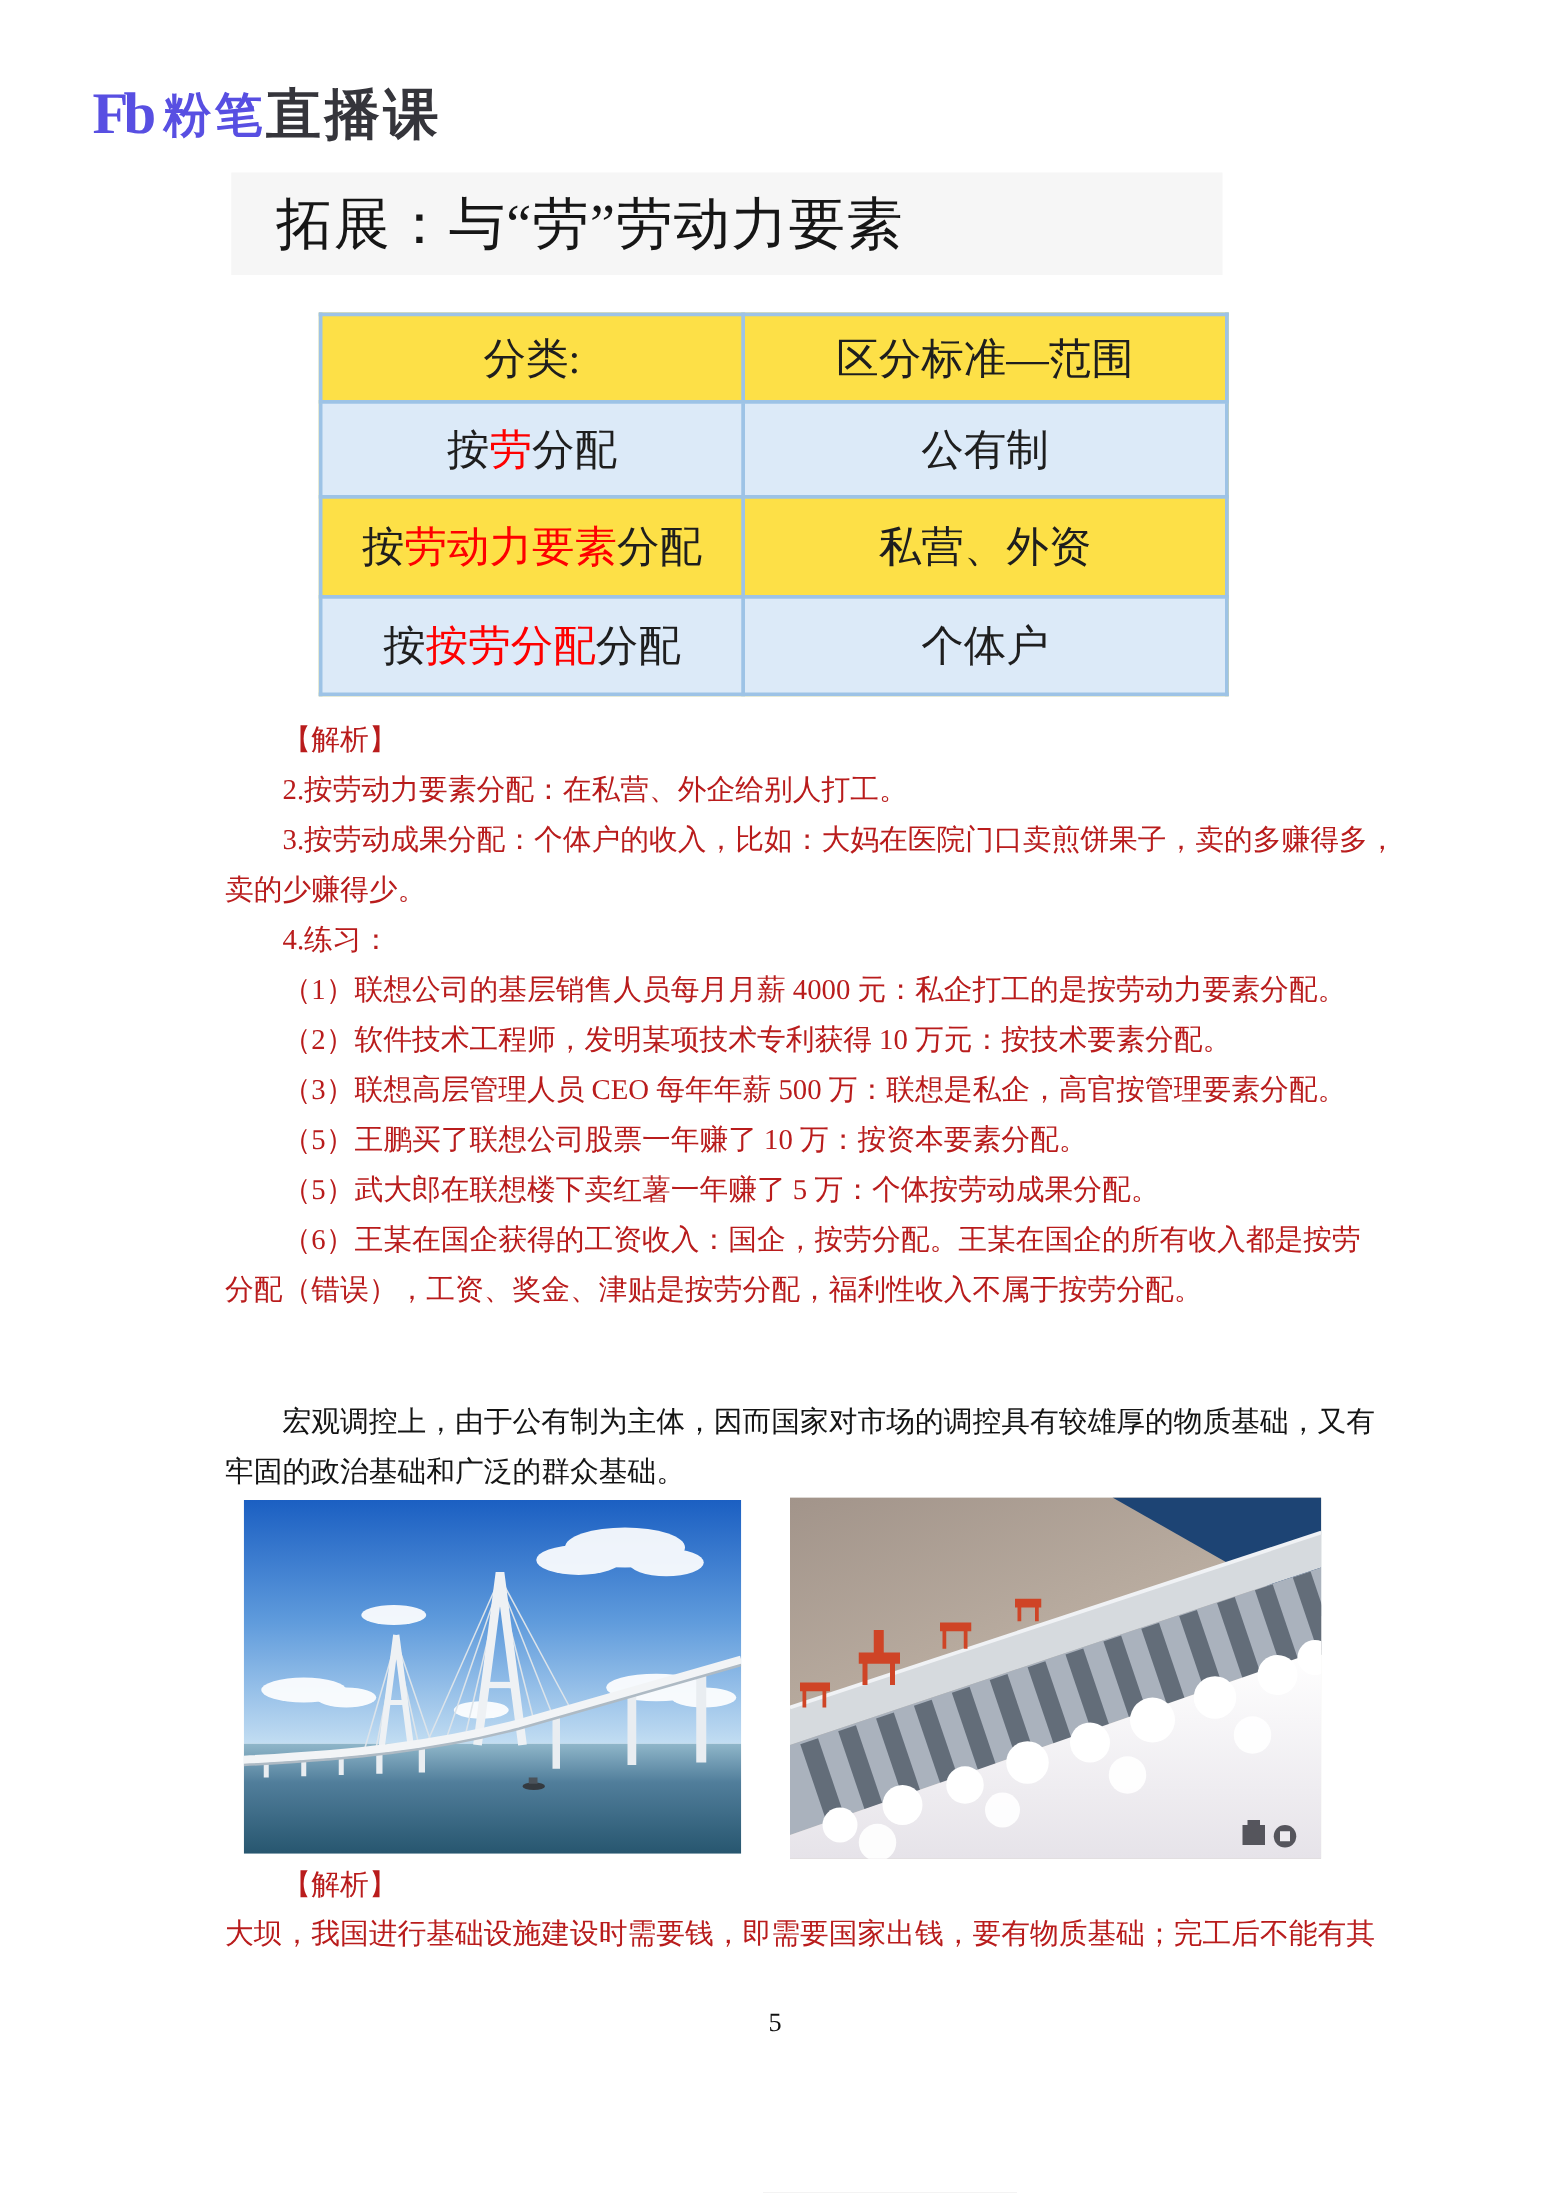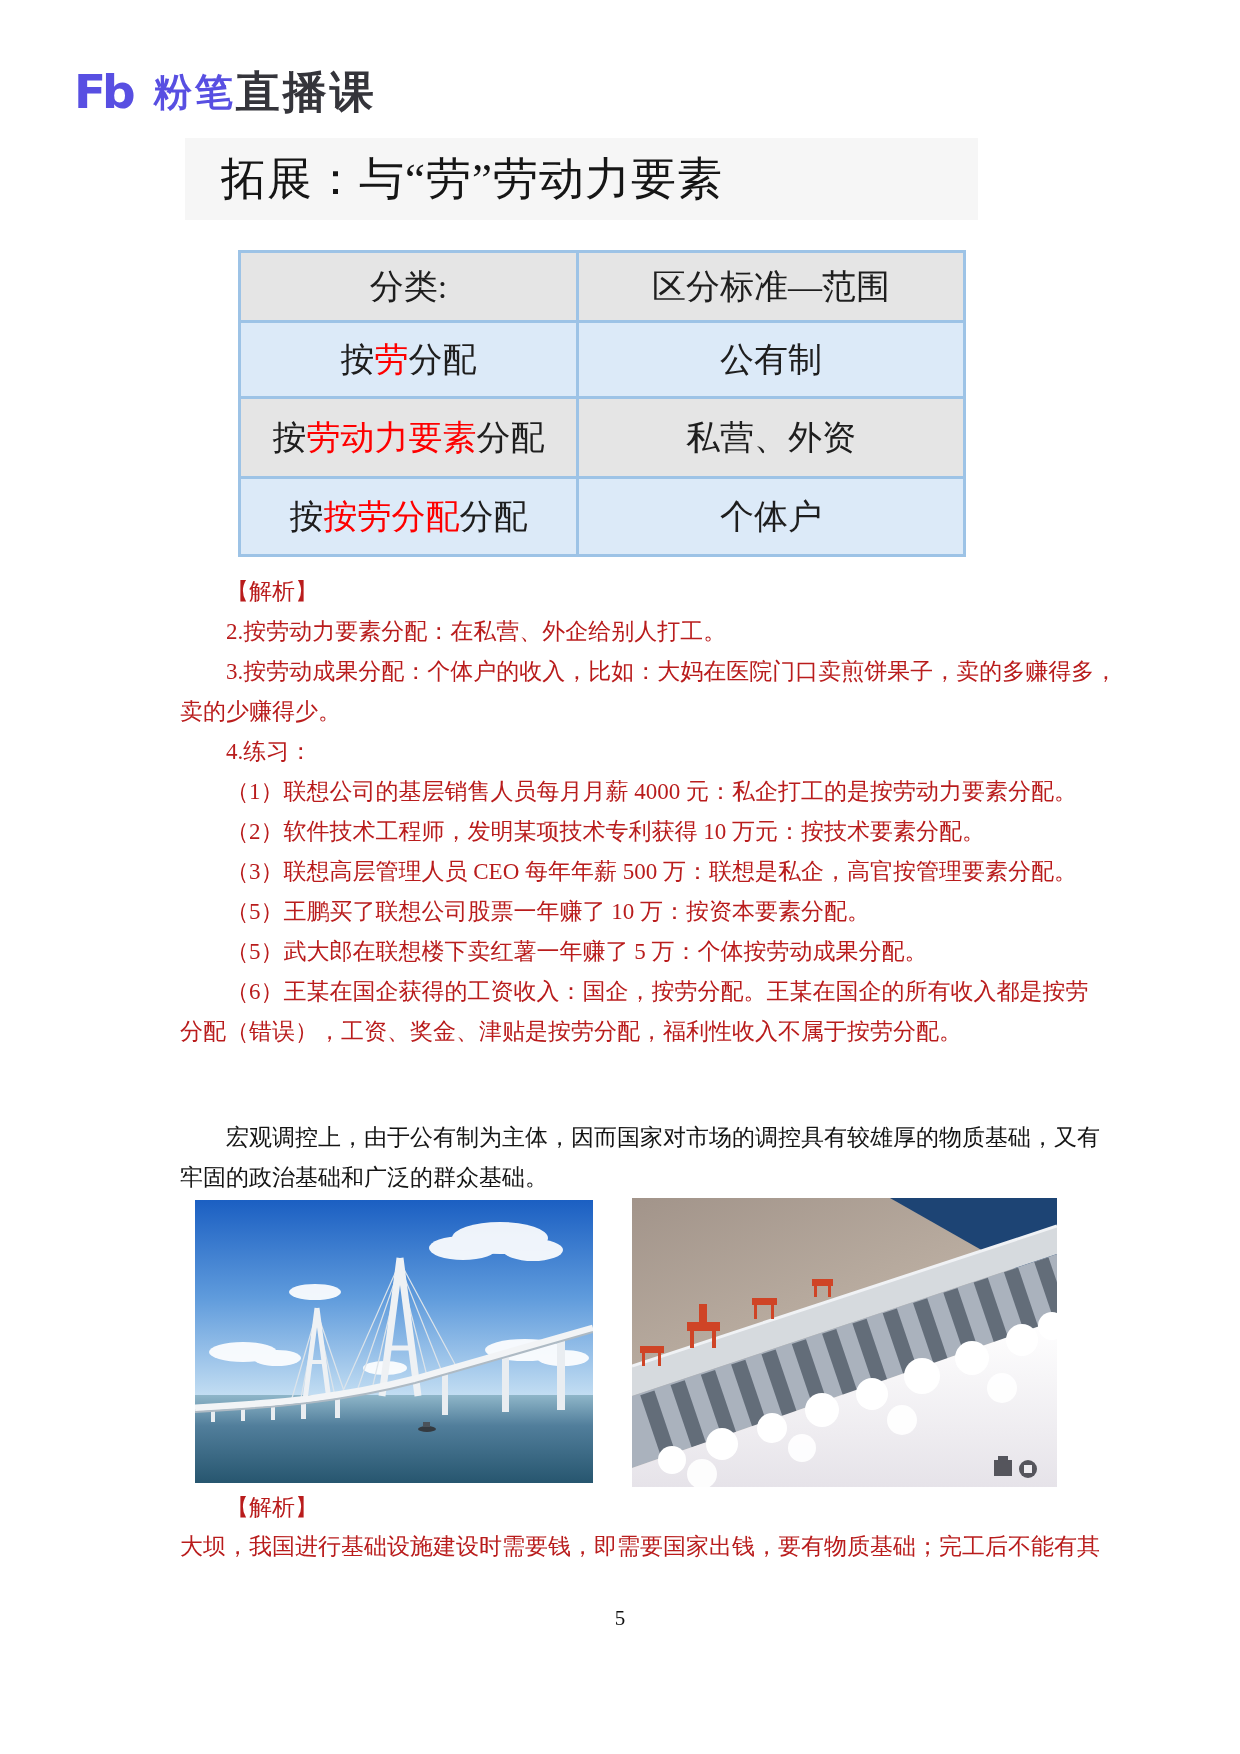--- a/index.html
+++ b/index.html
@@ -2,29 +2,29 @@
 <html><head>
 <meta charset="utf-8">
 <style>
   html,body{margin:0;padding:0;background:#e9e9e9;}
   .page{position:relative;width:1240px;height:1754px;background:#ffffff;overflow:hidden;
         font-family:"Liberation Serif","DejaVu Serif",serif;margin:0 auto;}
 
   
   .logo{position:absolute;left:74px;top:68px;display:flex;align-items:center;
         font-family:"DejaVu Sans","Liberation Sans",sans-serif;font-weight:700;}
-  .logo .fb{font-size:47px;color:#584fe2;letter-spacing:-4px;line-height:1;}
-  .logo .brand{font-size:38px;color:#584fe2;margin-left:22px;letter-spacing:3px;line-height:1;}
+  .logo .fb{font-size:47px;color:#584fe2;letter-spacing:-4px;line-height:1;font-family:Liberation Serif, serif;}
+  .logo .brand{font-size:38px;color:#584fe2;margin-left:10px;letter-spacing:3px;line-height:1;}
   .logo .suffix{font-size:44px;color:#35353b;letter-spacing:3px;line-height:1;}
 
   
   .slide-title{position:absolute;left:185px;top:138px;width:793px;height:82px;background:#f6f6f6;
         display:flex;align-items:center;padding-left:36px;box-sizing:border-box;
         font-size:45px;color:#161616;letter-spacing:1px;white-space:nowrap;}
-  table.dist{position:absolute;left:238px;top:250px;border-collapse:collapse;table-layout:fixed;background:#e5e5e5;}
+  table.dist{position:absolute;left:255px;top:250px;border-collapse:collapse;table-layout:fixed;background:#fde047;}
   table.dist td{border:3px solid #9dc3e6;text-align:center;vertical-align:middle;
         font-size:34px;color:#1e1e1e;white-space:nowrap;}
   td.c1{width:333px;} td.c2{width:382px;}
   tr.h-row{height:70px;} tr.r1{height:76px;} tr.r2{height:80px;} tr.r3{height:78px;}
   tr.stripe td{background:#dceaf8;}
   .red{color:#fe0000;}
 
   
   .blue-block{position:absolute;color:#b91c1c;font-size:23px;line-height:40px;white-space:nowrap;}
   #an1{left:180px;top:572px;}

